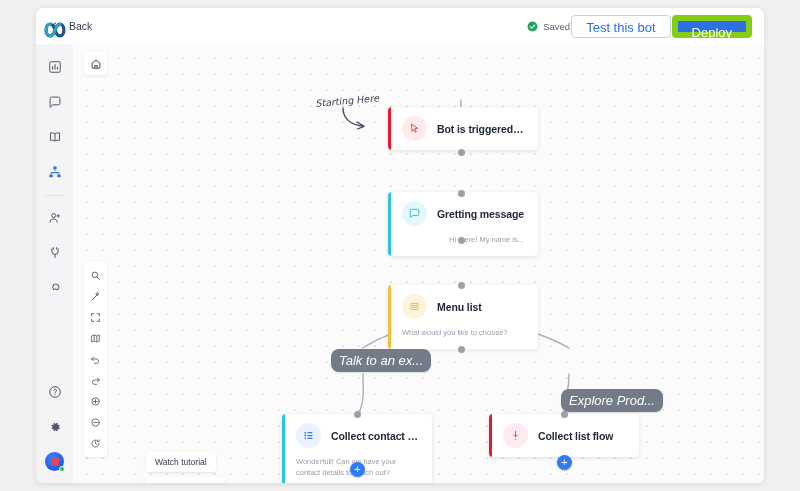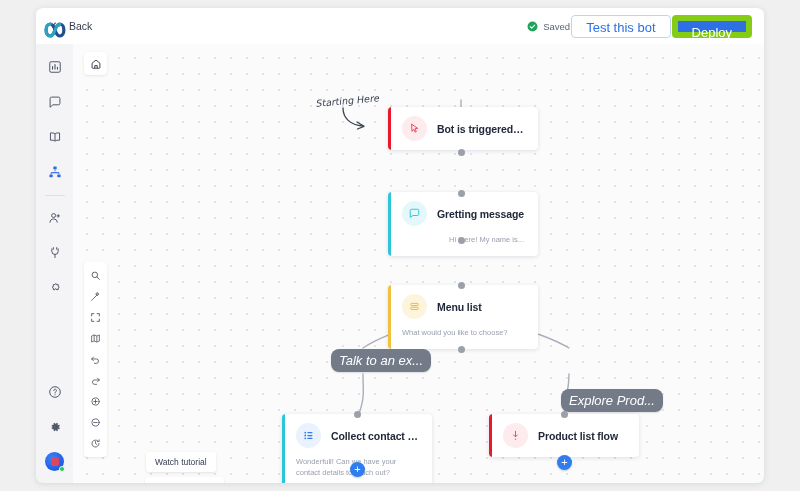--- a/index.html
+++ b/index.html
@@ -427,21 +427,21 @@
       <div class="node" style="left:416px; top:370px; width:150px;">
         <span class="node-accent" style="background:#e8192c;"></span>
         <div class="node-head">
           <span class="node-ico" style="background:#fdebed;">
             <svg viewBox="0 0 20 20" fill="none" stroke="#e8465b" stroke-width="1.5" stroke-linecap="round">
               <path d="M10 3.5v8"></path>
                 <path d="M7.1 9.2L10 12.1l2.9-2.9"></path>
               <circle cx="10" cy="15.6" r="0.95" fill="#e8465b" stroke="none"></circle>
             </svg>
           </span>
-          <span class="node-title">Product list flow</span>
+          <span class="node-title">Collect list flow</span>
         </div>
       </div>
       <div class="plus-btn" style="left:484px; top:411px;">+</div>
 
       <div class="canvas-tools">
         <div class="tool">
           <svg viewBox="0 0 20 20" fill="none" stroke="currentColor" stroke-width="1.6">
             <circle cx="8.8" cy="8.8" r="5"></circle>
               <path d="M12.6 12.6L17 17" stroke-linecap="round"></path>
           </svg>

